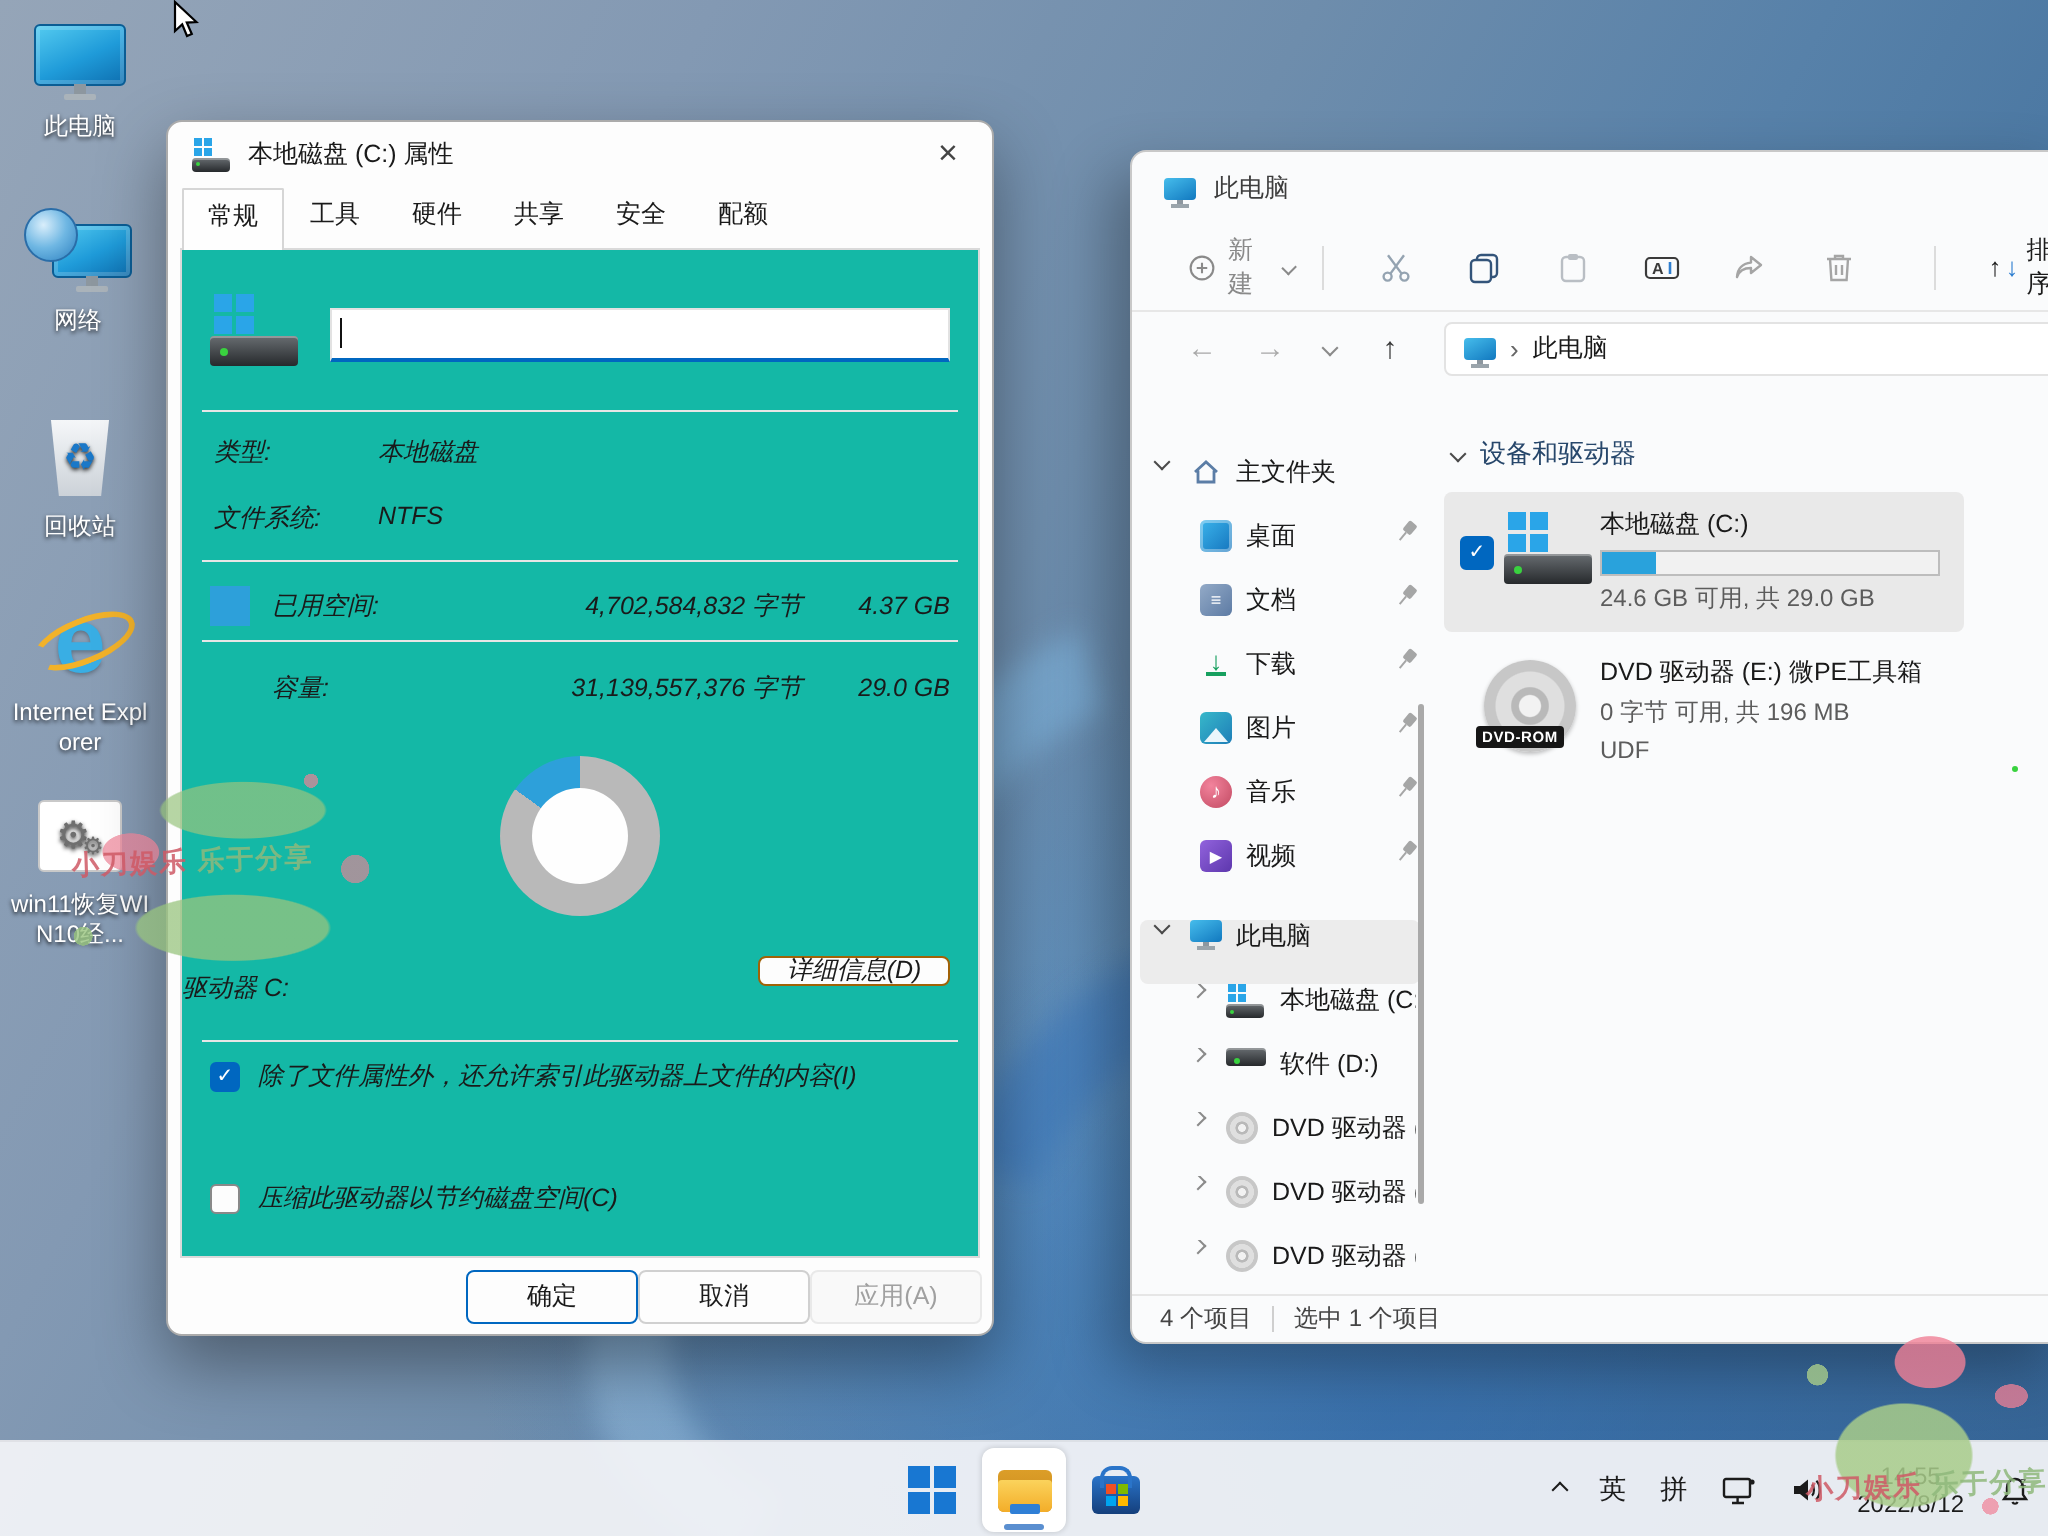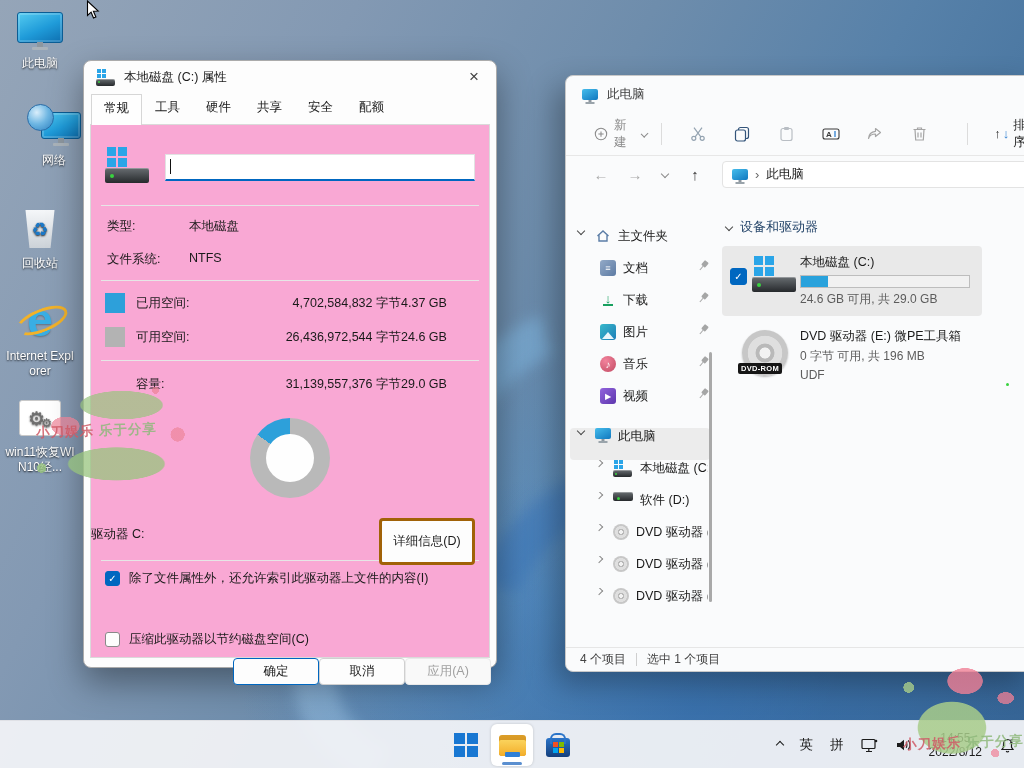--- a/index.html
+++ b/index.html
@@ -47,47 +47,47 @@
   .dialog{ position:absolute; left:83px; top:60px; width:414px; height:608px; z-index:20;
     background:#fdfdfd; border:1px solid #ababab; border-radius:8px;
     box-shadow:0 14px 34px rgba(0,0,0,.38); display:flex; flex-direction:column; font-size:12.5px; color:#1a1a1a; }
   .dlg-title{ height:32px; display:flex; align-items:center; padding-left:12px; gap:8px; }
   .dlg-title .t{ flex:1; font-size:12.5px; }
   .dlg-close{ width:44px; height:32px; display:flex; align-items:center; justify-content:center;
     font-size:17px; color:#444; border-top-right-radius:8px; }
   .tabs{ display:flex; padding-left:7px; position:relative; z-index:3; }
   .tab{ padding:5px 12px 6px; border:1px solid transparent; border-bottom:none; font-size:12.5px; color:#1a1a1a; }
   .tab.active{ background:#fefefe; border-color:#d6d6d6; position:relative; top:1px; padding-bottom:8px; border-radius:1px 1px 0 0; }
-  .tab-panel{ position:relative; margin:0 6px; flex:1; background:#f9a8d4; border:1px solid #dadada; }
+  .tab-panel{ position:relative; margin:0 6px; flex:1; background:#14b8a6; border:1px solid #dadada;font-style:italic; }
   .sep{ height:1px; background:#e6e6e6; margin:0 10px; }
   .row-icon-input{ display:flex; align-items:center; padding:22px 14px 18px; gap:14px; }
   .win-drive{ position:relative; width:46px; height:40px; flex:0 0 auto; }
   .wlogo{ position:absolute; left:2px; top:0; display:grid; grid-template:9px 9px / 9px 9px; gap:2px; }
   .wlogo b{ background:#2aa5e8; }
   .slab{ position:absolute; left:0; bottom:4px; width:44px; height:15px; border-radius:2px;
     background:linear-gradient(#6b7control,#2f3235); background:linear-gradient(#686d71,#26292c);
     box-shadow:inset 0 1px 0 rgba(255,255,255,.3); }
   .slab::before{ content:""; position:absolute; left:5px; top:6px; width:4px; height:4px; border-radius:50%; background:#39d23f; }
   .label-input{ flex:1; height:27px; background:#fff; border:1px solid #e2e2e2; border-bottom:2px solid #0067c0;
     display:flex; align-items:center; padding-left:4px; }
   .caret{ width:1px; height:15px; background:#111; }
   .kv{ display:flex; padding:8px 16px; }
   .kv .k{ width:82px; color:#1a1a1a; }
   .usage-row{ display:flex; align-items:center; padding:7px 14px; }
   .swatch{ width:20px; height:20px; margin-right:11px; flex:0 0 auto; }
   .usage-row .k{ flex:1; }
   .usage-row .bytes{ width:160px; text-align:right; }
-  .usage-row .size{ width:74px; text-align:left; }
+  .usage-row .size{ width:74px; text-align:right; }
   .donut-wrap{ display:flex; justify-content:center; padding-top:17px; }
   .donut{ position:relative; width:80px; height:80px; border-radius:50%; }
   .donut::after{ content:""; position:absolute; inset:16px; border-radius:50%; background:#fefefe; }
   .caption-row{ position:relative; margin-top:20px; height:30px; }
   .drive-caption{ position:absolute; left:0; right:0; top:8px; }
-  .details-btn{ position:absolute; right:14px; top:0; width:96px; height:47px; background:#fdfdfd;
-    border:3px solid #a16207; border-radius:4px; font-size:12.5px; display:flex; align-items:center; justify-content:center; }
+  .details-btn{ position:absolute; right:14px; top:0; width:96px; height:15px; background:#fdfdfd;
+    border:1px solid #a16207; border-radius:4px; font-size:12.5px; display:flex; align-items:center; justify-content:center; }
   .chk-row{ display:flex; align-items:center; gap:9px; padding:9px 14px; }
   .checkbox{ width:15px; height:15px; border:1px solid #898989; border-radius:3px; background:#fdfdfd;
     display:flex; align-items:center; justify-content:center; font-size:10px; color:transparent; flex:0 0 auto; }
   .checkbox.checked{ background:#0067c0; border-color:#0067c0; color:#fff; }
   .checkbox.checked::after{ content:"✓"; }
   .dlg-footer{ height:38px; display:flex; align-items:center; justify-content:flex-end; gap:0; padding-right:5px; }
   .btn{ width:86px; height:27px; border-radius:4px; background:#fdfdfd; border:1px solid #d0d0d0;
     display:flex; align-items:center; justify-content:center; font-size:12.5px; color:#1a1a1a; }
   .btn.default{ border-color:#0067c0; }
   .btn.disabled{ background:#f9f9f9; border-color:#e9e9e9; color:#a0a0a0; }
@@ -225,21 +225,21 @@
 
 <div class="screen">
   <div class="petal p1"></div>
   <div class="petal p2"></div>
   <div class="petal p3"></div>
 
   <div class="desk-icon" style="left:2px;top:12px;">
     <div class="mon-big"></div>
     <div class="lbl">此电脑</div>
   </div>
-  <div class="desk-icon" style="left:16px;top:104px;">
+  <div class="desk-icon" style="left:1px;top:104px;">
     <div class="net-wrap">
       <div class="mon-big"></div>
         <div class="globe"></div>
     </div>
     <div class="lbl">网络</div>
   </div>
   <div class="desk-icon" style="left:2px;top:210px;">
     <div class="bin">♻</div>
     <div class="lbl">回收站</div>
   </div>
@@ -300,26 +300,20 @@
       <div class="kv" style="padding-bottom:12px;">
         <span class="k">文件系统:</span>
         <span>NTFS</span>
       </div>
       <div class="sep"></div>
       <div class="usage-row" style="margin-top:5px;">
         <span class="swatch" style="background:#2da0da;"></span>
         <span class="k">已用空间:</span>
         <span class="bytes">4,702,584,832 字节</span>
         <span class="size">4.37 GB</span>
-      </div>
-      <div class="usage-row" style="margin-bottom:6px;">
-        <span class="swatch" style="background:#b3b3b3;"></span>
-        <span class="k">可用空间:</span>
-        <span class="bytes">26,436,972,544 字节</span>
-        <span class="size">24.6 GB</span>
       </div>
       <div class="sep"></div>
       <div class="usage-row" style="margin-top:6px;">
         <span class="swatch" style="background:transparent;"></span>
         <span class="k">容量:</span>
         <span class="bytes">31,139,557,376 字节</span>
         <span class="size">29.0 GB</span>
       </div>
       <div class="donut-wrap">
         <div class="donut" style="background: conic-gradient(rgb(185, 185, 185) 0deg, rgb(185, 185, 185) 305.64deg, rgb(45, 160, 218) 305.64deg, rgb(45, 160, 218) 360deg);"></div>
@@ -419,20 +413,25 @@
     <div class="ex-body">
       <div class="sidebar">
         <div class="sb-row">
           <span class="chev-box">
               <span class="chev down"></span>
             </span>
           <svg class="fi" width="16" height="16" viewBox="0 0 16 16" style="background:none;">
               <path d="M2.5 8 8 3l5.5 5M4 7.2V13h8V7.2" fill="none" stroke="#5b7da6" stroke-width="1.4"></path>
             </svg>
           <span class="lbl">主文件夹</span>
+        </div>
+        <div class="sb-row child">
+          <span class="fi desktop"></span>
+          <span class="lbl">桌面</span>
+          <span class="pin"></span>
         </div>
         <div class="sb-row child">
           <span class="fi docs">≡</span>
           <span class="lbl">文档</span>
           <span class="pin"></span>
         </div>
         <div class="sb-row child">
           <span class="fi down">
               <span>↓</span>
             </span>

